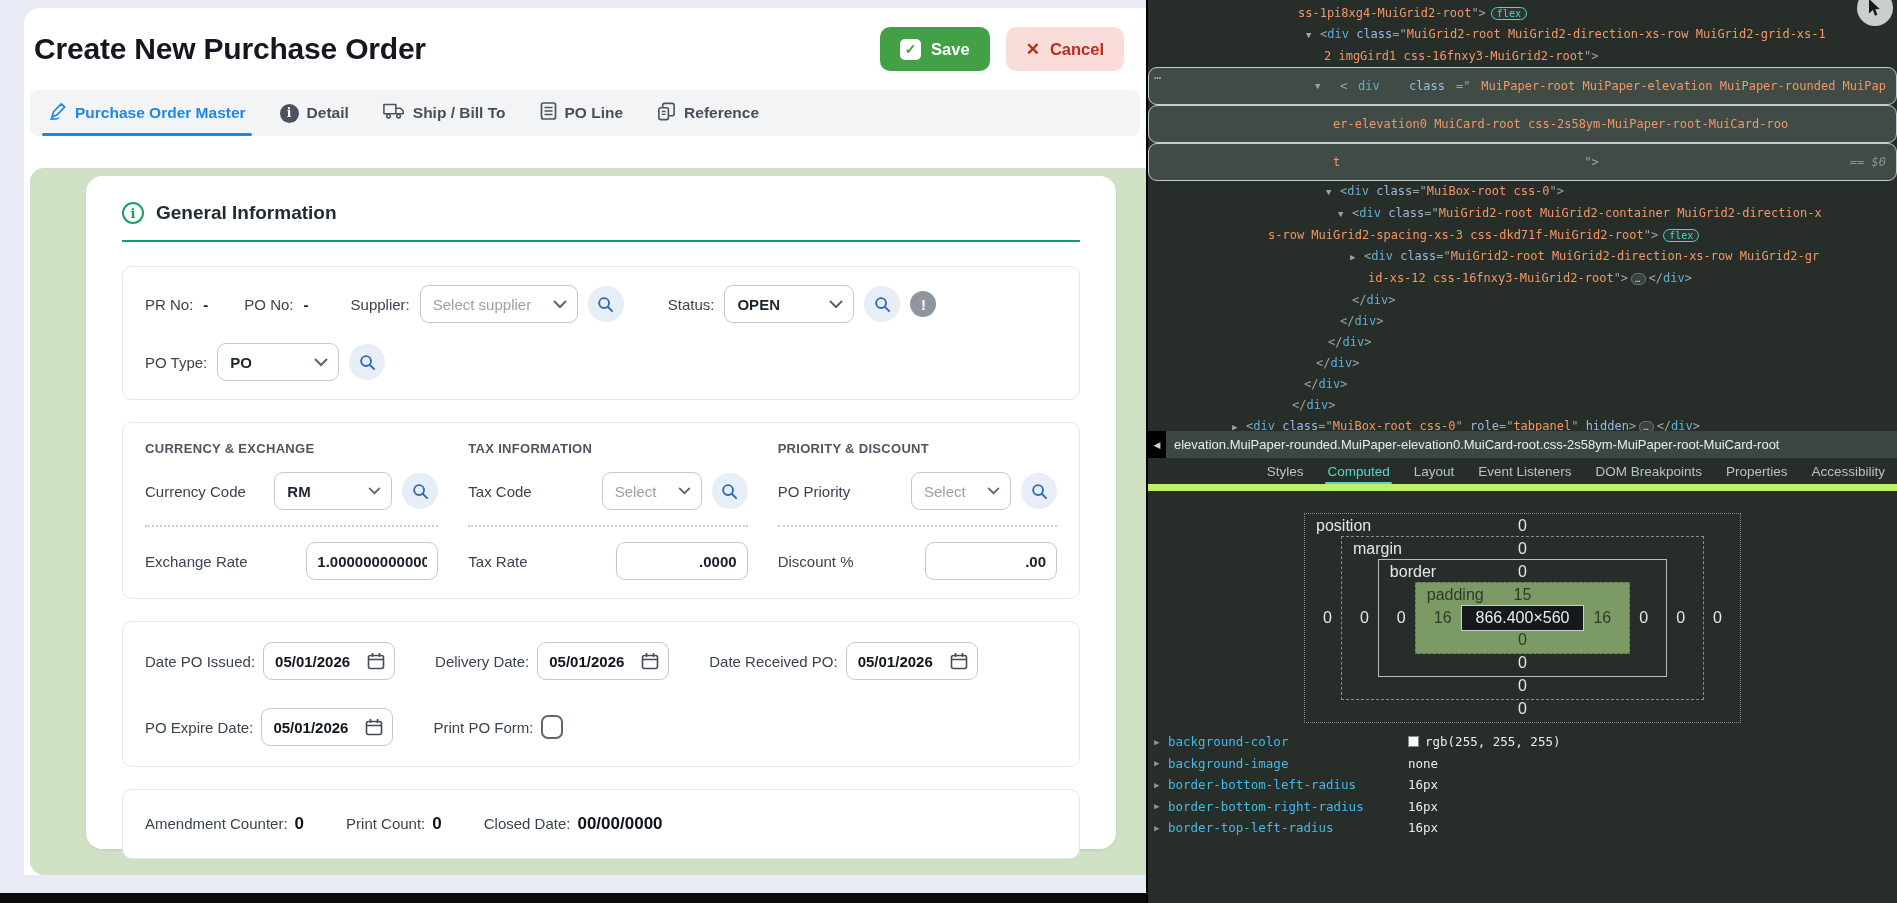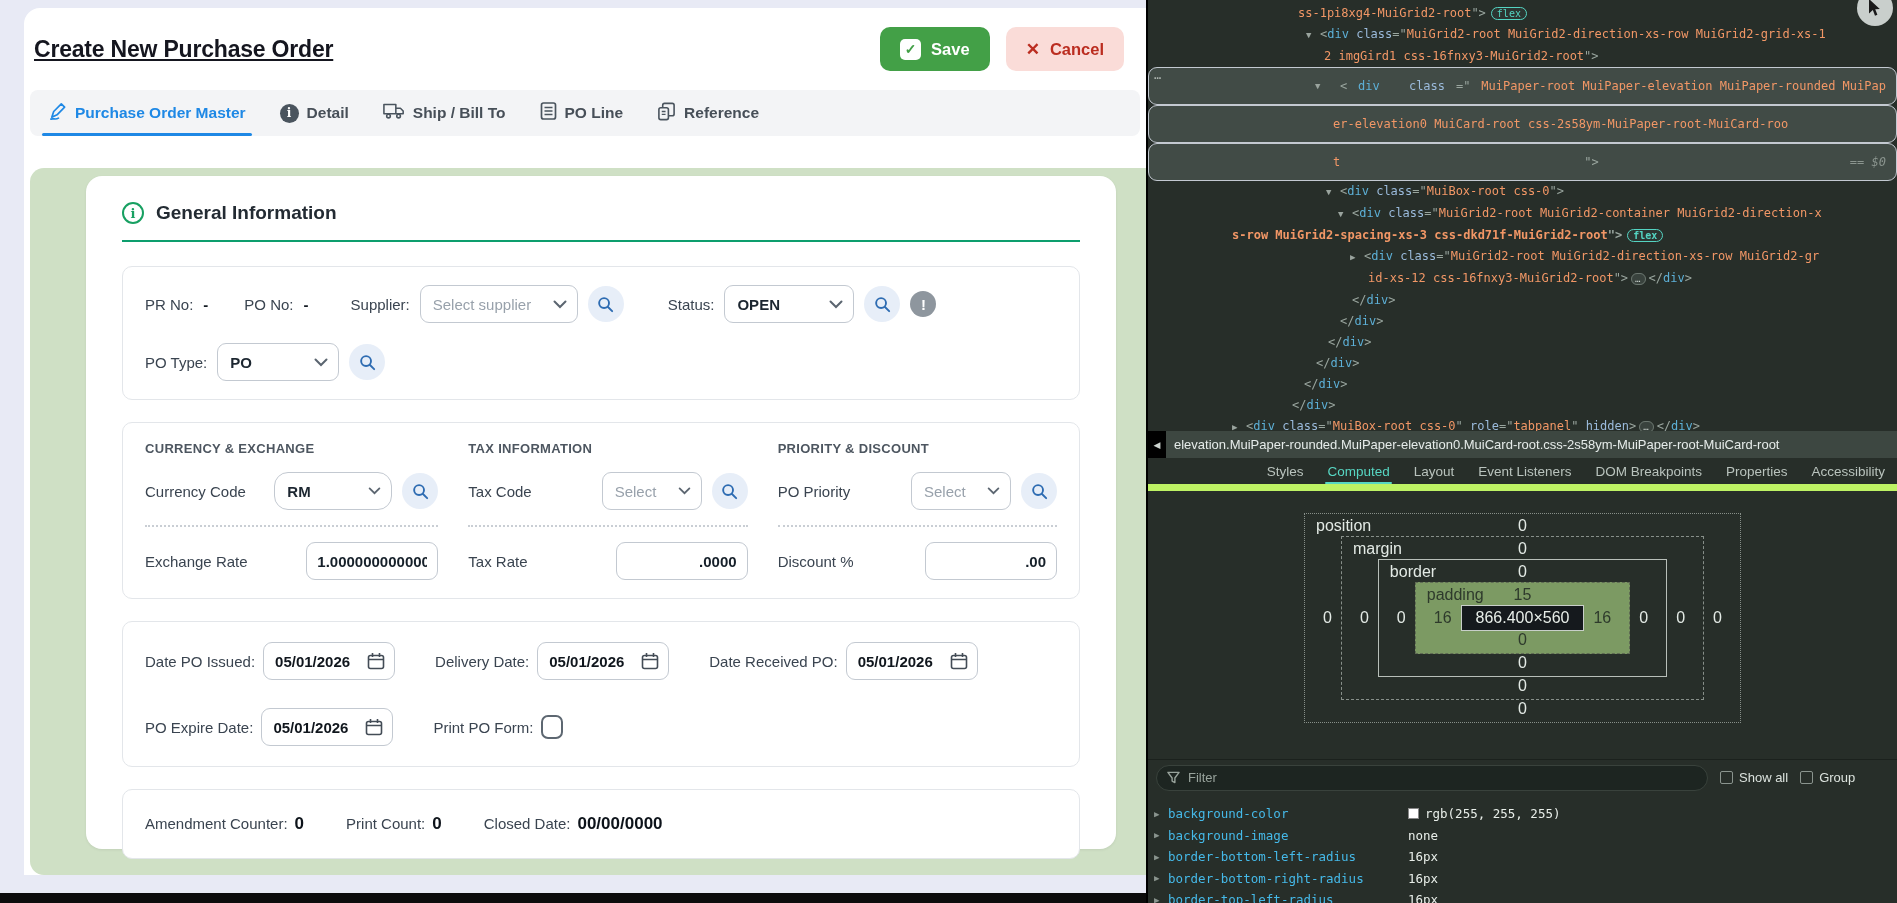--- a/index.html
+++ b/index.html
@@ -7,21 +7,21 @@
   body { display:flex; font-family:"Liberation Sans", sans-serif; background:#e8eaf5; }
 
   
   .form-panel { position:relative; width:1146px; height:903px; background:#e8eaf5; flex:none; }
   .main-white { position:absolute; top:8px; left:24px; right:0; bottom:28px;
     background:#fff; border-top-left-radius:16px; display:flex; flex-direction:column; overflow:hidden; }
   .bottom-black { position:absolute; left:0; right:0; bottom:0; height:10px; background:#0c0c0c; }
 
   .form-header { height:78px; display:flex; align-items:center; justify-content:space-between;
     padding:10px 22px 6px 10px; }
-  .page-title { font-size:23px; font-weight:800; color:#15161f; letter-spacing:-0.2px;text-decoration:underline; }
+  .page-title { font-size:30px; font-weight:800; color:#15161f; letter-spacing:-0.2px; }
   .hdr-btns { display:flex; gap:16px; align-items:center; }
   .btn { display:flex; align-items:center; gap:10px; height:44px; border:none; border-radius:10px;
     font-family:inherit; font-size:16.5px; font-weight:700; cursor:pointer; padding:0 20px; }
   .btn-save { background:#43a047; color:#fff; }
   .save-ic { width:21px; height:21px; background:#fff; border-radius:5px; color:#43a047;
     display:flex; align-items:center; justify-content:center; font-size:14px; font-weight:900; }
   .btn-cancel { background:#fadcd8; color:#bb2d20; }
   .cancel-x { font-size:17px; font-weight:900; }
 
   .tabbar { height:46px; margin:4px 6px 0 6px; background:#f3f4f6; border-radius:8px;
@@ -271,21 +271,21 @@
             </button>
           </div>
         </div>
 
         <div class="subcard">
           <div class="col3">
             <div>
               <div class="colhead">CURRENCY &amp; EXCHANGE</div>
               <div class="pair">
                 <span class="flabel">Currency Code</span>
-                <div class="sel" style="width:118px;border-radius:14px;">
+                <div class="sel" style="width:118px;">
                   <span class="val">RM</span>
                   <svg class="chev" width="13" height="8" viewBox="0 0 14 9">
                       <path d="M1.5 1.5 7 7l5.5-5.5" fill="none" stroke="#5b6570" stroke-width="2" stroke-linecap="round"></path>
                     </svg>
                 </div>
                 <button class="search-btn">
                   <svg width="19" height="19" viewBox="0 0 20 20">
                       <circle cx="8.5" cy="8.5" r="5.2" fill="none" stroke="#2e6cb2" stroke-width="2"></circle>
                       <path d="M12.6 12.6 17 17" stroke="#2e6cb2" stroke-width="2" stroke-linecap="round"></path>
                     </svg>
@@ -429,21 +429,21 @@
 
   <div class="tree">
       <div class="tree-line" style="padding-left: 150px;"><span class="seg-v">ss-1pi8xg4-MuiGrid2-root</span><span class="seg-p">"&gt;</span><span class="seg-flex">flex</span></div>
       <div class="tree-line" style="padding-left: 158px;"><span class="arrow">▼</span><span class="seg-p">&lt;</span><span class="seg-t">div</span><span class="seg-p"> </span><span class="seg-a">class</span><span class="seg-p">="</span><span class="seg-v">MuiGrid2-root MuiGrid2-direction-xs-row MuiGrid2-grid-xs-1</span></div>
       <div class="tree-line" style="padding-left: 176px;"><span class="seg-v">2 imgGird1 css-16fnxy3-MuiGrid2-root</span><span class="seg-p">"&gt;</span></div>
       <div class="tree-line sel" style="padding-left: 166px;"><span class="row-dots">⋯</span><span class="arrow">▼</span><span class="seg-p">&lt;</span><span class="seg-t">div</span><span class="seg-p"> </span><span class="seg-a">class</span><span class="seg-p">="</span><span class="seg-v">MuiPaper-root MuiPaper-elevation MuiPaper-rounded MuiPap</span></div>
       <div class="tree-line sel" style="padding-left: 184px;"><span class="seg-v">er-elevation0 MuiCard-root css-2s58ym-MuiPaper-root-MuiCard-roo</span></div>
       <div class="tree-line sel" style="padding-left: 184px;"><span class="seg-v">t</span><span class="seg-p">"&gt;</span><span class="seg-eq"> == $0</span></div>
       <div class="tree-line" style="padding-left: 178px;"><span class="arrow">▼</span><span class="seg-p">&lt;</span><span class="seg-t">div</span><span class="seg-p"> </span><span class="seg-a">class</span><span class="seg-p">="</span><span class="seg-v">MuiBox-root css-0</span><span class="seg-p">"&gt;</span></div>
       <div class="tree-line" style="padding-left: 190px;"><span class="arrow">▼</span><span class="seg-p">&lt;</span><span class="seg-t">div</span><span class="seg-p"> </span><span class="seg-a">class</span><span class="seg-p">="</span><span class="seg-v">MuiGrid2-root MuiGrid2-container MuiGrid2-direction-x</span></div>
-      <div class="tree-line" style="padding-left: 84px; font-weight: bold;"><span class="seg-v">s-row MuiGrid2-spacing-xs-3 css-dkd71f-MuiGrid2-root</span><span class="seg-p">"&gt;</span><span class="seg-flex">flex</span></div>
+      <div class="tree-line" style="padding-left: 120px;"><span class="seg-v">s-row MuiGrid2-spacing-xs-3 css-dkd71f-MuiGrid2-root</span><span class="seg-p">"&gt;</span><span class="seg-flex">flex</span></div>
       <div class="tree-line" style="padding-left: 202px;"><span class="arrow">▶</span><span class="seg-p">&lt;</span><span class="seg-t">div</span><span class="seg-p"> </span><span class="seg-a">class</span><span class="seg-p">="</span><span class="seg-v">MuiGrid2-root MuiGrid2-direction-xs-row MuiGrid2-gr</span></div>
       <div class="tree-line" style="padding-left: 220px;"><span class="seg-v">id-xs-12 css-16fnxy3-MuiGrid2-root</span><span class="seg-p">"&gt;</span><span class="seg-ell">…</span><span class="seg-p">&lt;/</span><span class="seg-t">div</span><span class="seg-p">&gt;</span></div>
       <div class="tree-line" style="padding-left: 204px;"><span class="seg-p">&lt;/</span><span class="seg-t">div</span><span class="seg-p">&gt;</span></div>
       <div class="tree-line" style="padding-left: 192px;"><span class="seg-p">&lt;/</span><span class="seg-t">div</span><span class="seg-p">&gt;</span></div>
       <div class="tree-line" style="padding-left: 180px;"><span class="seg-p">&lt;/</span><span class="seg-t">div</span><span class="seg-p">&gt;</span></div>
       <div class="tree-line" style="padding-left: 168px;"><span class="seg-p">&lt;/</span><span class="seg-t">div</span><span class="seg-p">&gt;</span></div>
       <div class="tree-line" style="padding-left: 156px;"><span class="seg-p">&lt;/</span><span class="seg-t">div</span><span class="seg-p">&gt;</span></div>
       <div class="tree-line" style="padding-left: 144px;"><span class="seg-p">&lt;/</span><span class="seg-t">div</span><span class="seg-p">&gt;</span></div>
       <div class="tree-line" style="padding-left: 84px;"><span class="arrow">▶</span><span class="seg-p">&lt;</span><span class="seg-t">div</span><span class="seg-p"> </span><span class="seg-a">class</span><span class="seg-p">="</span><span class="seg-v">MuiBox-root css-0</span><span class="seg-p">" </span><span class="seg-a">role</span><span class="seg-p">="</span><span class="seg-v">tabpanel</span><span class="seg-p">" </span><span class="seg-a">hidden</span><span class="seg-p">&gt;</span><span class="seg-ell">…</span><span class="seg-p">&lt;/</span><span class="seg-t">div</span><span class="seg-p">&gt;</span></div>
     </div>
@@ -504,36 +504,20 @@
             <span class="bm-side">0</span>
           </div>
           <div class="bm-foot">0</div>
         </div>
         <span class="bm-side">0</span>
       </div>
       <div class="bm-foot">0</div>
     </div>
   </div>
 
-  <div class="filter-row">
-    <div class="filter-pill">
-      <svg width="13" height="13" viewBox="0 0 14 14">
-          <path d="M1 1.5h12L8.5 7.5v5l-3-1.6V7.5z" fill="none" stroke="#98a39c" stroke-width="1.5" stroke-linejoin="round"></path>
-        </svg>
-      <span>Filter</span>
-    </div>
-    <label class="dt-check">
-      <span class="cbx"></span>
-      <span>Show all</span>
-    </label>
-    <label class="dt-check">
-      <span class="cbx"></span>
-      <span>Group</span>
-    </label>
-  </div>
 
   <div class="props">
       <div class="prop">
         <span class="arr">▶</span>
         <span class="pname">background-color</span>
         <span class="pval"><span class="swatch" style="background: rgb(255, 255, 255);"></span>rgb(255, 255, 255)</span>
       </div>
       <div class="prop">
         <span class="arr">▶</span>
         <span class="pname">background-image</span>

